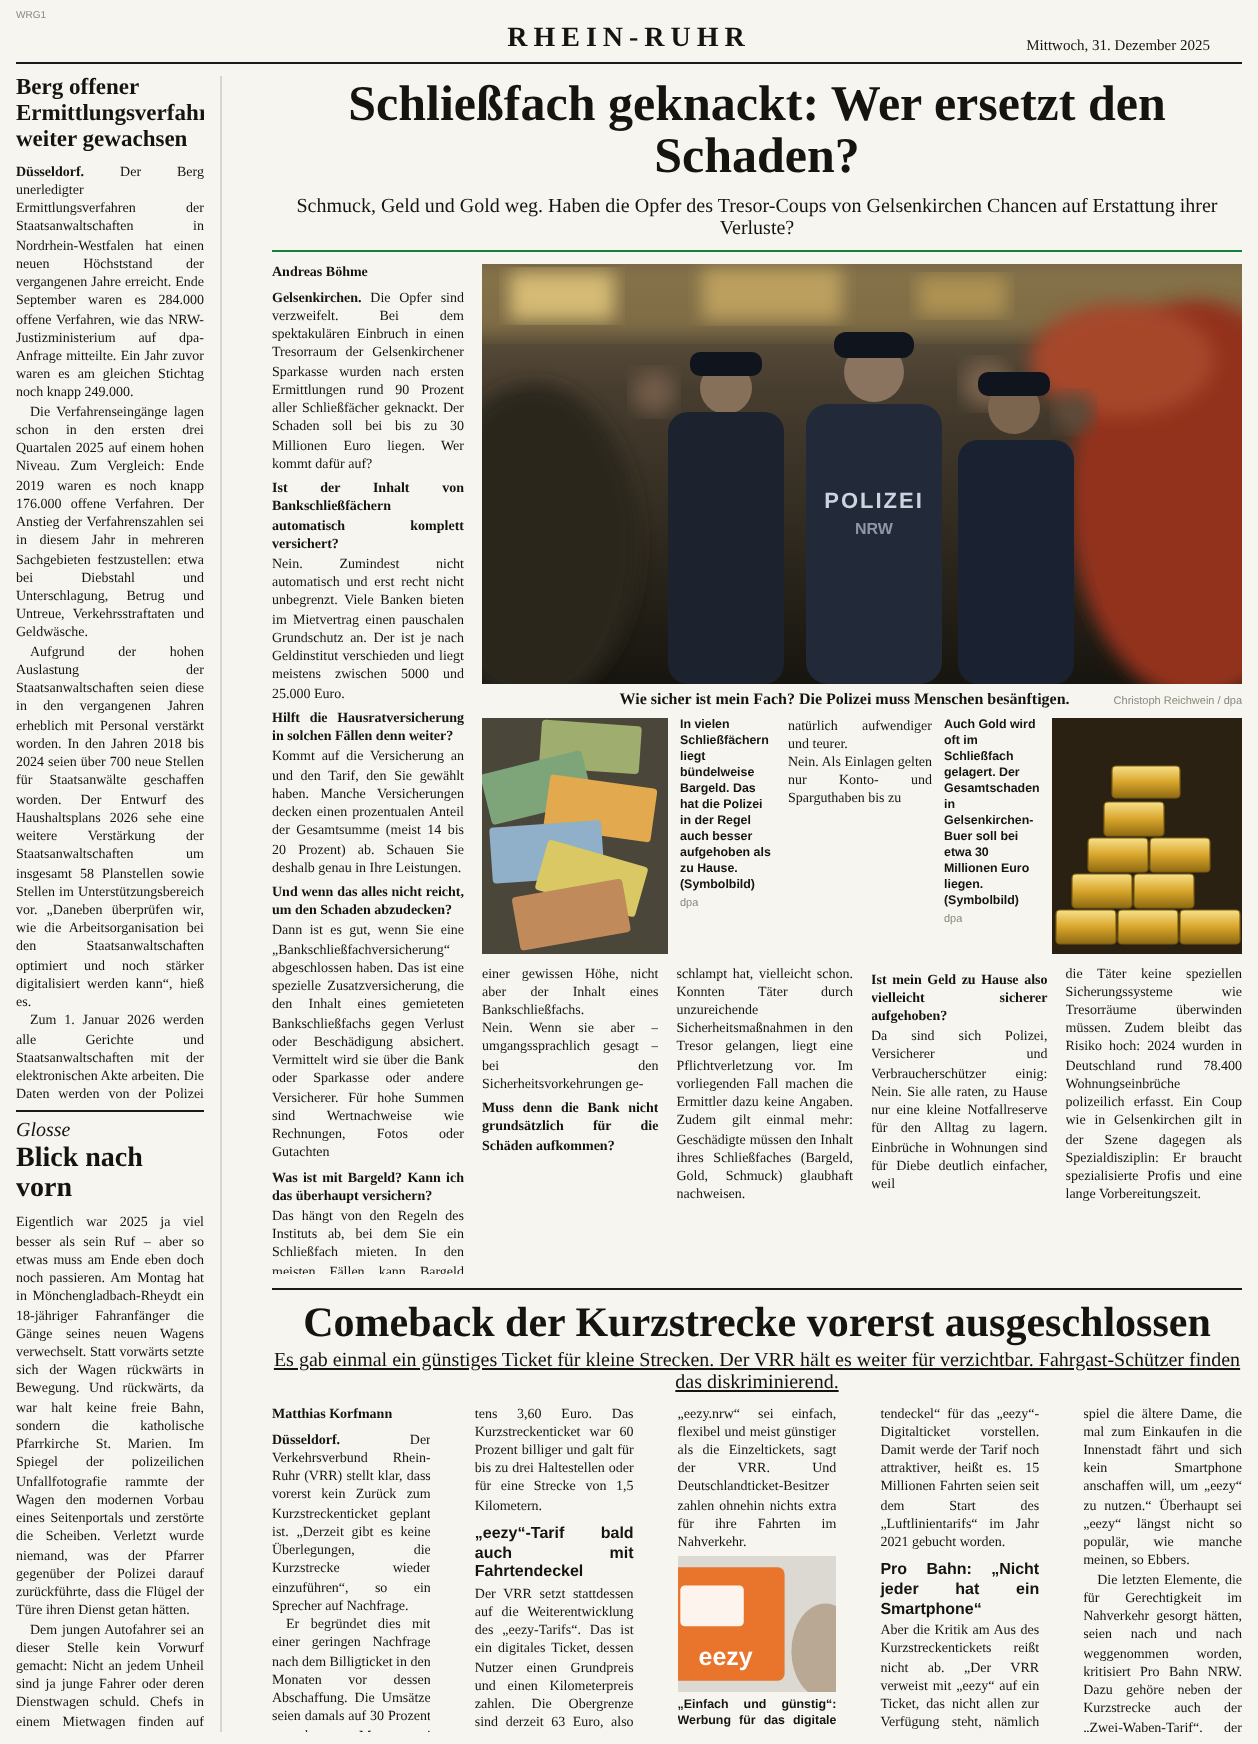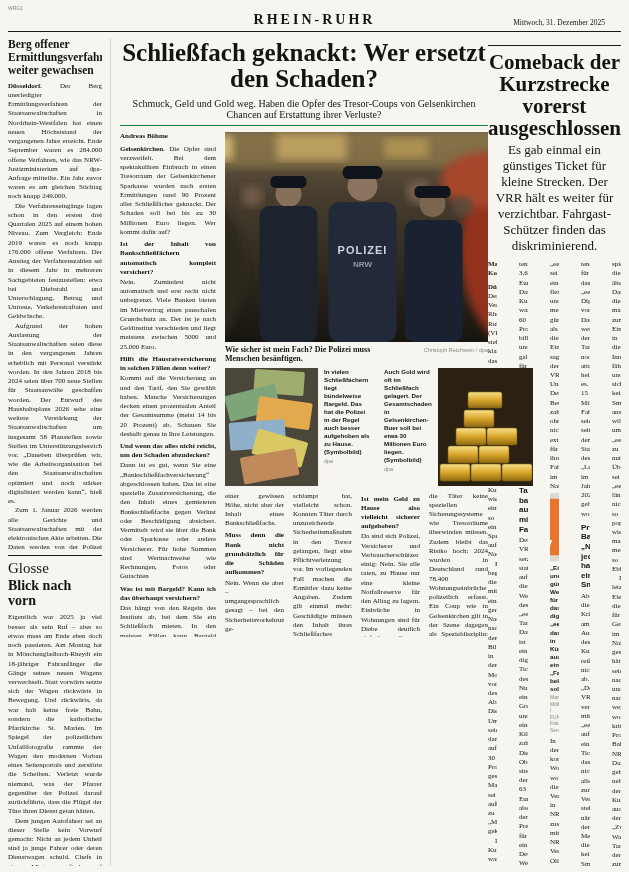--- a/index.html
+++ b/index.html
@@ -7,33 +7,33 @@
   body{background:#f6f5ef;color:#16140e;font-family:"Liberation Serif",serif;overflow:hidden;}
   .page{width:629px;height:872px;padding:4px 8px 6px;display:flex;flex-direction:column;}
   
   .masthead{position:relative;padding:8px 0 3px;border-bottom:1.5px solid #1a1a1a;flex:0 0 auto;}
   .page-code{position:absolute;left:0;top:1px;font-size:5px;color:#8a887f;font-family:"Liberation Sans",sans-serif;}
   .section-title{text-align:center;font-size:14px;font-weight:700;letter-spacing:3px;}
   .mast-date{position:absolute;right:16px;bottom:4px;font-size:7.5px;}
   
   .content{flex:1;display:flex;gap:9px;margin-top:6px;min-height:0;}
   .left-rail{flex:0 0 103px;width:103px;border-right:1px solid #d9d6cb;padding-right:8px;display:flex;flex-direction:column;min-height:0;}
-  .main{flex:1;display:flex;flex-direction:row;min-height:0;min-width:0;}
+  .main{flex:1;display:flex;flex-direction:column;min-height:0;min-width:0;margin-left:16px;}
   
   .bodytext{font-size:7px;line-height:1.32;text-align:justify;hyphens:auto;-webkit-hyphens:auto;}
   .para{text-indent:7px;}
   .para.lead,.para.a,.para.q,.para.by,.para.sub,.para.sign{text-indent:0;}
   .para.by{font-weight:700;margin-bottom:4px;}
   .para.q{font-weight:700;margin:3px 0 1px;}
   .para.sub{font-weight:700;font-family:"Liberation Sans",sans-serif;font-size:8px;line-height:1.2;margin:4px 0 2px;}
   
   .rail-title{font-size:11.5px;line-height:1.12;font-weight:700;margin-bottom:5px;}
   .rail-news{height:512px;overflow:hidden;}
   .glosse{flex:1;margin-top:5px;border-top:1px solid #1a1a1a;padding-top:4px;overflow:hidden;min-height:0;}
-  .glosse-kicker{font-size:15px;margin-bottom:2px;}
+  .glosse-kicker{font-style:italic;font-size:10px;margin-bottom:2px;}
   .glosse-title{font-size:14px;font-weight:700;line-height:1.05;margin-bottom:5px;}
   
   .lead-headline{font-size:25px;font-weight:700;text-align:center;line-height:1.05;margin:2px 0 5px;}
   .lead-standfirst{font-size:10px;text-align:center;padding-bottom:5px;border-bottom:1px solid #15803d;}
   .lead-grid{display:grid;grid-template-columns:96px 1fr;gap:9px;margin-top:6px;height:505px;flex:0 0 auto;min-width:0;}
   .lead-col1{overflow:hidden;}
   .lead-right{display:flex;flex-direction:column;min-width:0;min-height:0;}
   .photo{position:relative;overflow:hidden;background:#333;}
   .photo svg{display:block;width:100%;height:100%;}
   .photo-police{height:210px;flex:0 0 210px;text-align:center;}
@@ -44,21 +44,21 @@
   .photo-money{flex:0 0 93px;}
   .photo-gold{flex:0 0 95px;}
   .sidecap{flex:0 0 48px;font-family:"Liberation Sans",sans-serif;font-size:6.2px;font-weight:700;line-height:1.3;overflow:hidden;}
   .sidecap .credit{display:block;margin-top:2px;white-space:normal;}
   .mid-text{flex:1;overflow:hidden;min-width:0;}
   .lower-cols{display:grid;grid-template-columns:repeat(4,1fr);gap:9px;margin-top:6px;flex:1;min-height:0;}
   .lower-cols>div{overflow:hidden;min-width:0;}
   
   .kurz{border-top:1.5px solid #1a1a1a;margin-top:7px;padding-top:5px;display:flex;flex-direction:column;flex:1;min-height:0;}
   .k-headline{font-size:21px;font-weight:700;text-align:center;line-height:1.05;}
-  .k-standfirst{font-size:13px;text-align:center;margin:3px 0 6px;}
+  .k-standfirst{font-size:10px;text-align:center;margin:3px 0 6px;text-decoration:underline;}
   .k-grid{display:grid;grid-template-columns:repeat(5,1fr);gap:22px;flex:1;min-height:0;}
   .k-grid>div{overflow:hidden;min-width:0;}
   .photo-eezy{height:68px;margin:2px 0 3px;}
   .k-caption{font-family:"Liberation Sans",sans-serif;font-size:6.2px;font-weight:700;line-height:1.3;margin-bottom:1px;}
   .k-credit{font-family:"Liberation Sans",sans-serif;font-size:5px;color:#8b887d;margin-bottom:3px;display:block;white-space:normal;}
 </style>
 </head>
 <body>
 
 <div class="page">
@@ -217,22 +217,22 @@
                     <rect x="26" y="42" width="30" height="17" rx="2"></rect>
                     <rect x="30" y="24" width="34" height="16" rx="2"></rect>
                   </g>
                 </svg>
               </div>
             </div>
 
             <div class="lower-cols bodytext">
               <div>
                   <p class="para a">einer gewissen Höhe, nicht aber der Inhalt eines Bankschließfachs.</p>
+                  <p class="para a">Nein. Wenn sie aber – umgangssprachlich gesagt – bei den Sicherheitsvorkehrungen ge-</p>
                   <p class="para q">Muss denn die Bank nicht grundsätzlich für die Schäden aufkommen?</p>
-                  <p class="para a">Nein. Wenn sie aber – umgangssprachlich gesagt – bei den Sicherheitsvorkehrungen ge-</p>
                 </div>
               <div>
                   <p class="para a">schlampt hat, vielleicht schon. Konnten Täter durch unzureichende Sicherheitsmaßnahmen in den Tresor gelangen, liegt eine Pflichtverletzung vor. Im vorliegenden Fall machen die Ermittler dazu keine Angaben. Zudem gilt einmal mehr: Geschädigte müssen den Inhalt ihres Schließfaches (Bargeld, Gold, Schmuck) glaubhaft nachweisen.</p>
                 </div>
               <div>
                   <p class="para q">Ist mein Geld zu Hause also vielleicht sicherer aufgehoben?</p>
                   <p class="para a">Da sind sich Polizei, Versicherer und Verbraucherschützer einig: Nein. Sie alle raten, zu Hause nur eine kleine Notfallreserve für den Alltag zu lagern. Einbrüche in Wohnungen sind für Diebe deutlich einfacher, weil</p>
                 </div>
               <div>
                   <p class="para a">die Täter keine speziellen Sicherungssysteme wie Tresorräume überwinden müssen. Zudem bleibt das Risiko hoch: 2024 wurden in Deutschland rund 78.400 Wohnungseinbrüche polizeilich erfasst. Ein Coup wie in Gelsenkirchen gilt in der Szene dagegen als Spezialdisziplin: Er braucht spezialisierte Profis und eine lange Vorbereitungszeit.</p>

